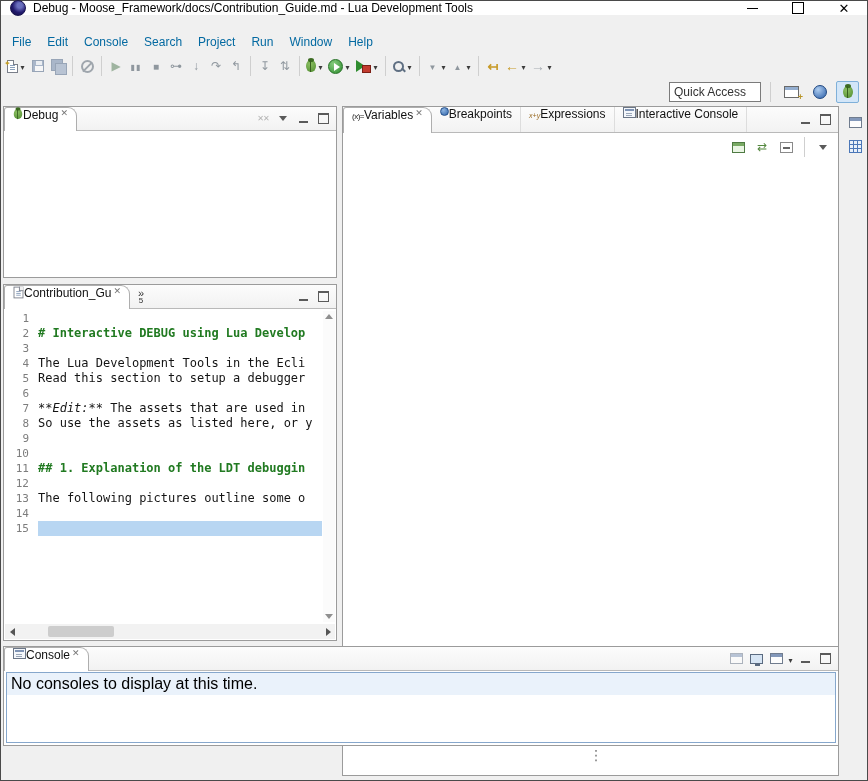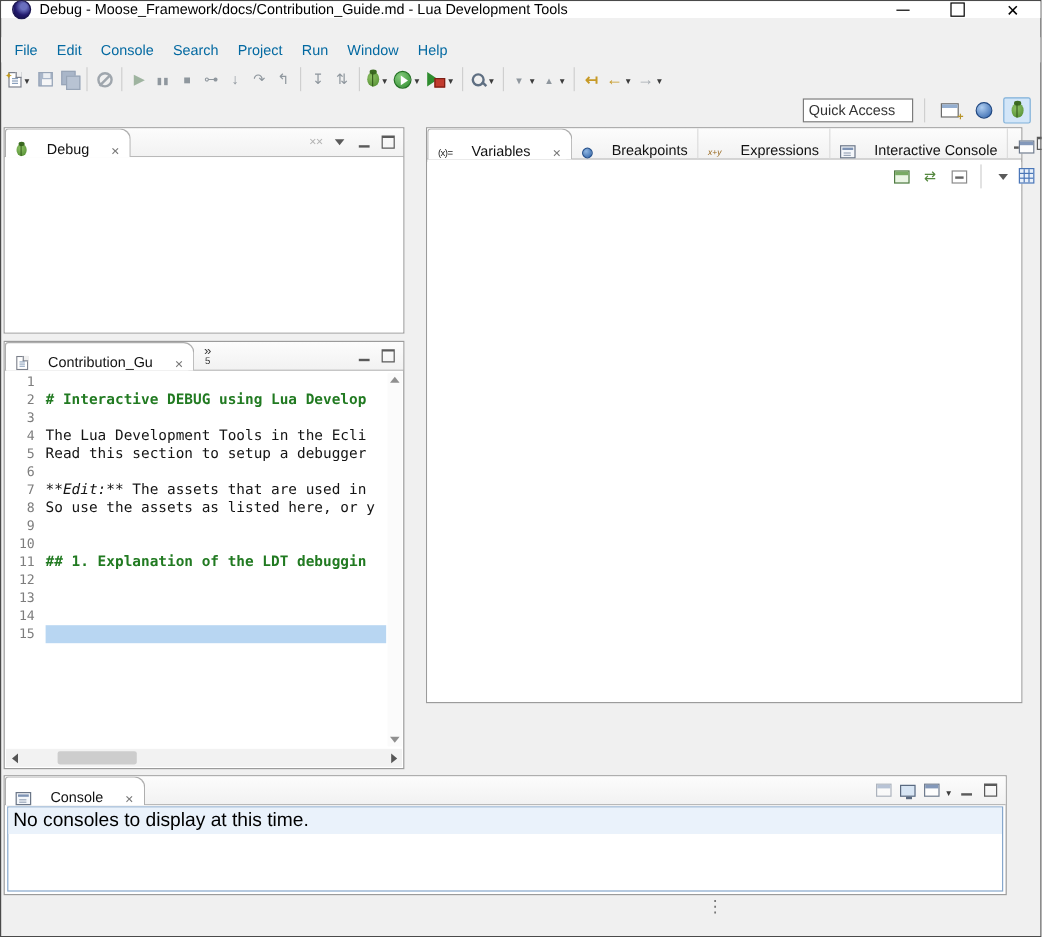--- a/index.html
+++ b/index.html
@@ -97,35 +97,35 @@
   
   .qarow{position:absolute;top:79px;left:0;right:0;height:24px;display:flex;align-items:center;justify-content:flex-end;padding-right:8px;gap:5px}
   .qa-input{width:92px;height:20px;border:1px solid #7b7b7b;background:#fff;font-family:"Liberation Sans",sans-serif;font-size:12px;padding:0 4px;color:#222}
   .qa-input::placeholder{color:#333;opacity:1}
   .pbtn{width:23px;height:22px;display:flex;align-items:center;justify-content:center;position:relative}
   .pbtn.pressed{background:#d3e6f8;border:1px solid #7fb0d9;border-radius:2px}
 
   
   .panel{position:absolute;background:#fff;border:1px solid #9b9b9b}
   .phead{position:relative;height:24px;background:linear-gradient(#fcfcfc,#f2f2f2);border-bottom:1px solid #b9b9b9;display:flex;align-items:stretch}
-  .tab{display:flex;align-items:flex-end;padding:0 8px;gap:16px;position:relative;white-space:nowrap}
+  .tab{display:flex;align-items:flex-start;padding:0 8px;gap:0;position:relative;white-space:nowrap}
   .tab.active{background:#fff;border:1px solid #aeaeae;border-bottom:none;margin-bottom:-1px;border-radius:3px 9px 0 0;z-index:2}
   .tab.inactive{border-right:1px solid #ddd}
   .tab .x{color:#777;font-size:9px;margin-left:2px}
   .ph-btns{margin-left:auto;display:flex;align-items:center;gap:2px;padding-right:4px}
   .vb{width:18px;height:18px;position:relative;display:flex;align-items:center;justify-content:center}
   .vb-min::after{content:'';width:9px;height:2px;background:#5a5a5a;margin-top:7px}
   .vb-max::after{content:'';width:9px;height:8px;border:1px solid #5a5a5a;border-top-width:2px}
   .vb-menu::after{content:'';border-left:4px solid transparent;border-right:4px solid transparent;border-top:5px solid #5a5a5a}
   .vb-xx::after{content:'✕✕';font-size:8px;letter-spacing:-1px;color:#b3b3b3}
   .pcontent{position:absolute;left:0;right:0;top:24px;bottom:0;background:#fff}
 
   .panel-debug{left:2px;top:105px;width:334px;height:172px}
   .panel-editor{left:2px;top:283px;width:334px;height:357px}
-  .panel-right{left:354px;top:105px;width:497px;height:480px}
+  .panel-right{left:341px;top:105px;width:497px;height:670px}
   .panel-right .phead{height:26px}
   .panel-right .pcontent{top:26px}
   .panel-console{left:2px;top:645px;width:836px;height:100px}
 
   
   .ov-stub{display:flex;flex-direction:column;align-items:center;justify-content:center;padding:0 8px;color:#333;line-height:8px}
   .ov-chev{font-size:11px}
   .ov-count{font-size:8px}
   .ed-lines{position:absolute;left:0;top:26px;right:14px;bottom:17px;overflow:hidden}
   .ed-line{display:flex;height:15px;font-family:"DejaVu Sans Mono",monospace;font-size:12px;line-height:15px}
@@ -363,20 +363,21 @@
       <div class="ed-line">
           <span class="ln">11</span>
           <span class="lt md-h">## 1. Explanation of the LDT debuggin</span>
         </div>
       <div class="ed-line">
           <span class="ln">12</span>
           <span class="lt"></span>
         </div>
       <div class="ed-line">
           <span class="ln">13</span>
+          <span class="lt">The following pictures outline some o</span>
         </div>
       <div class="ed-line">
           <span class="ln">14</span>
           <span class="lt"></span>
         </div>
       <div class="ed-line">
           <span class="ln">15</span>
           <span class="lt cur"></span>
         </div>
     </div>

